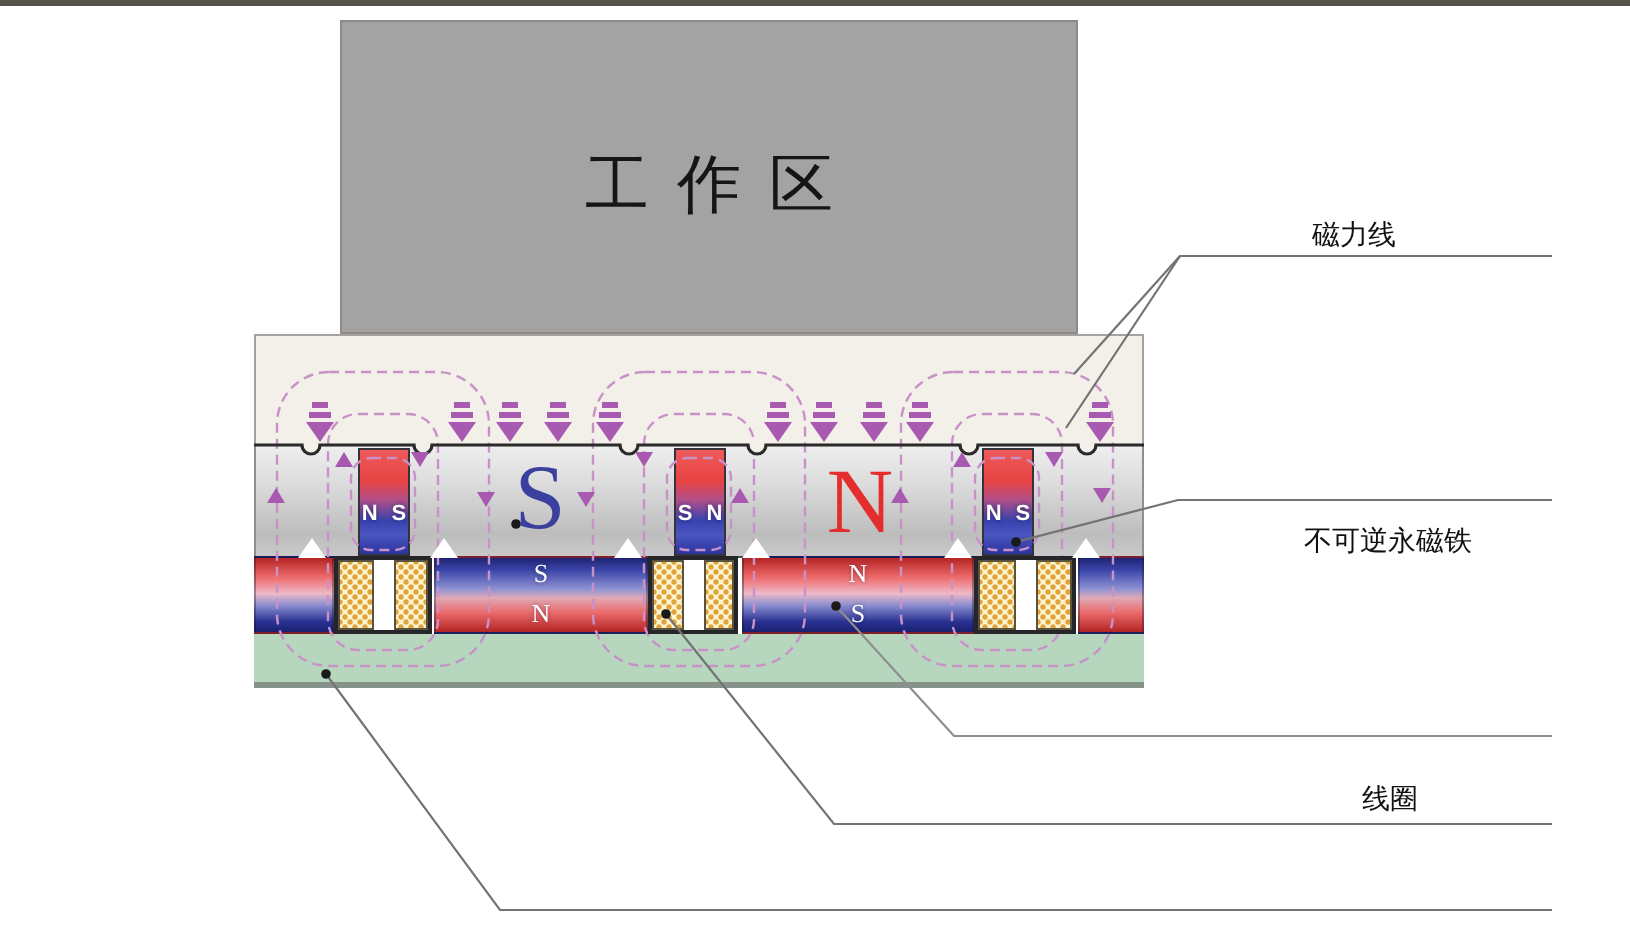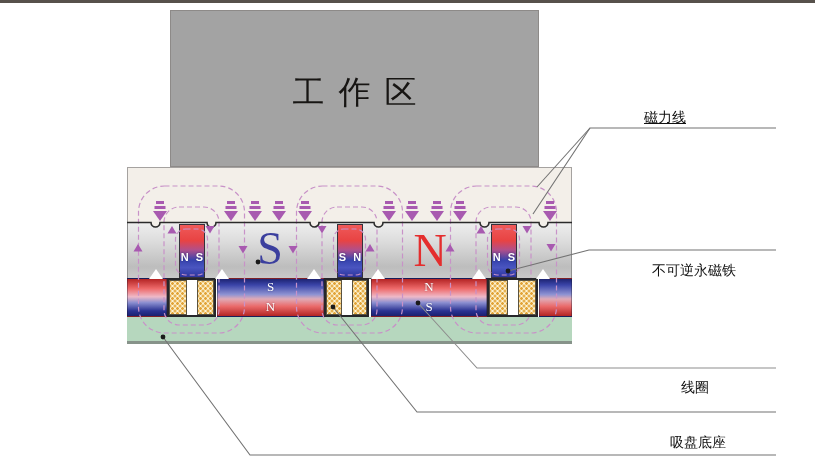--- a/index.html
+++ b/index.html
@@ -204,18 +204,17 @@
     </g>
     <g fill="#1a1a1a">
       <circle cx="508" cy="271" r="2.4"></circle>
         <circle cx="418" cy="303" r="2.4"></circle>
       <circle cx="333" cy="307" r="2.4"></circle>
         <circle cx="163" cy="337" r="2.4"></circle>
       <circle cx="258" cy="262" r="2.4"></circle>
     </g>
   </svg>
 
-  <div class="callout" style="left:572px;top:109px;text-decoration:underline;">磁力线</div>
+  <div class="callout" style="left:584px;top:109px;">磁力线</div>
   <div class="callout" style="left:601px;top:230px;margin-top:32px;">不可逆永磁铁</div>
-  <div class="callout" style="left:602px;top:379px;font-family:Liberation Mono, monospace;">线圈</div>
-  <div class="callout" style="left:605px;top:434px;">吸盘底座</div>
+  <div class="callout" style="left:602px;top:391px;font-family:Liberation Mono, monospace;">线圈</div>
 
 </div>
 
 </body></html>

